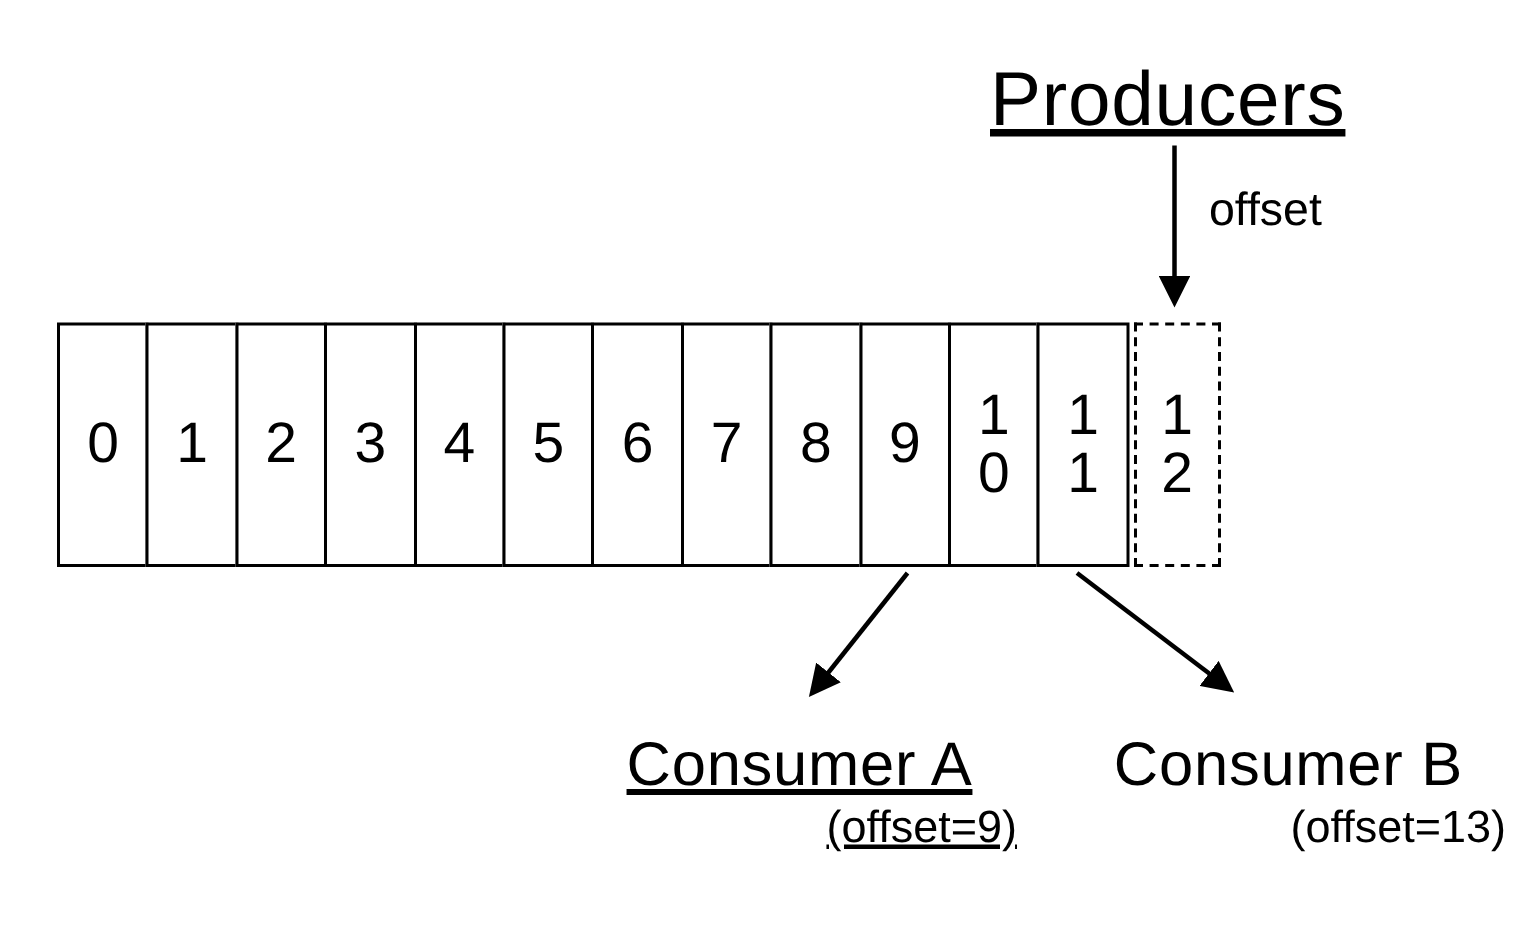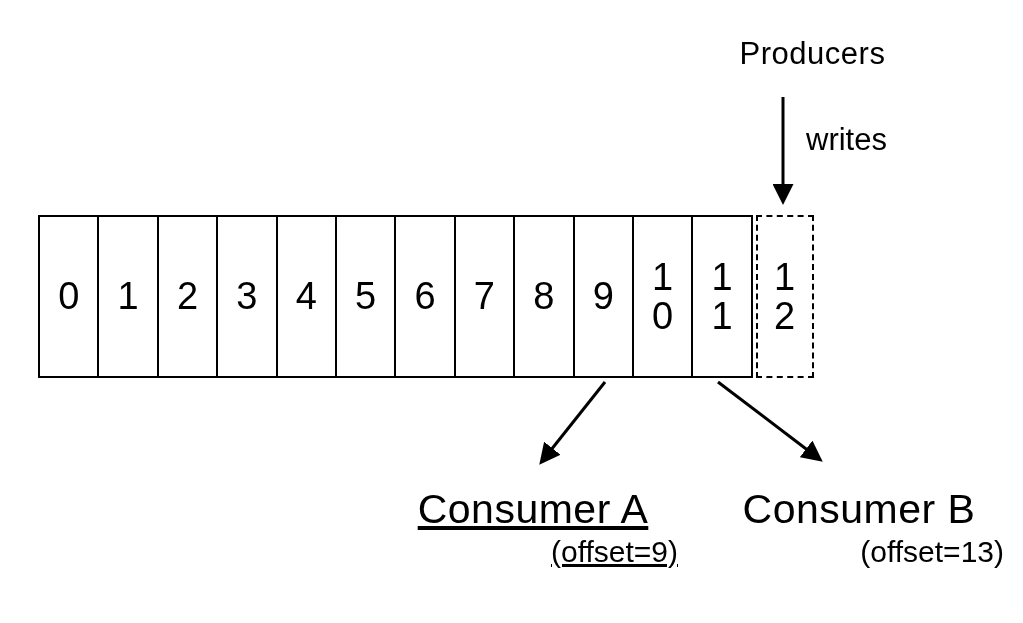--- a/index.html
+++ b/index.html
@@ -25,23 +25,23 @@
   .arrow {
     stroke: #000000;
     stroke-width: 3;
     fill: none;
   }
   .producers-label {
     position: absolute;
     left: 660px;
     top: 36px;
     width: 305px;
-    text-align: center;
-    font-size: 31px;
+    font-size: 51px;
     letter-spacing: 0.5px;
+    text-decoration: underline;
   }
   .writes-label {
     position: absolute;
     left: 806px;
     top: 122px;
     font-size: 31px;
   }
   .reads-label {
     position: absolute;
     left: 598px;
@@ -107,21 +107,21 @@
         <path d="M0,0 L7,3.5 L0,7 z" fill="#000000"></path>
       </marker>
     </defs>
     <line class="arrow" x1="783" y1="97" x2="783" y2="199" marker-end="url(#arrowhead)"></line>
     <line class="arrow" x1="605" y1="382" x2="543" y2="460" marker-end="url(#arrowhead)"></line>
     <line class="arrow" x1="718" y1="382" x2="818" y2="458" marker-end="url(#arrowhead)"></line>
   </svg>
 
   <div class="producers-label">Producers</div>
 
-  <div class="writes-label">writes</div>
+  <div class="writes-label">offset</div>
 
   <div class="log-row">
       <div class="cell">
     <div class="cell-label">
           <div>0</div>
         </div>
   </div>
       <div class="cell">
     <div class="cell-label">
           <div>1</div>

